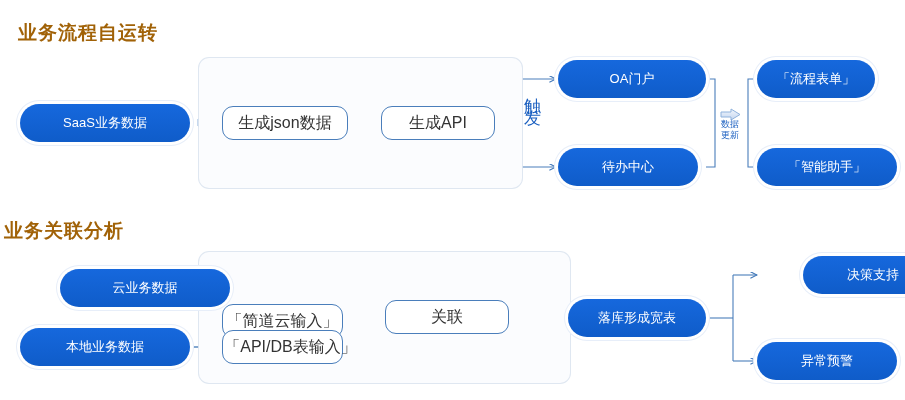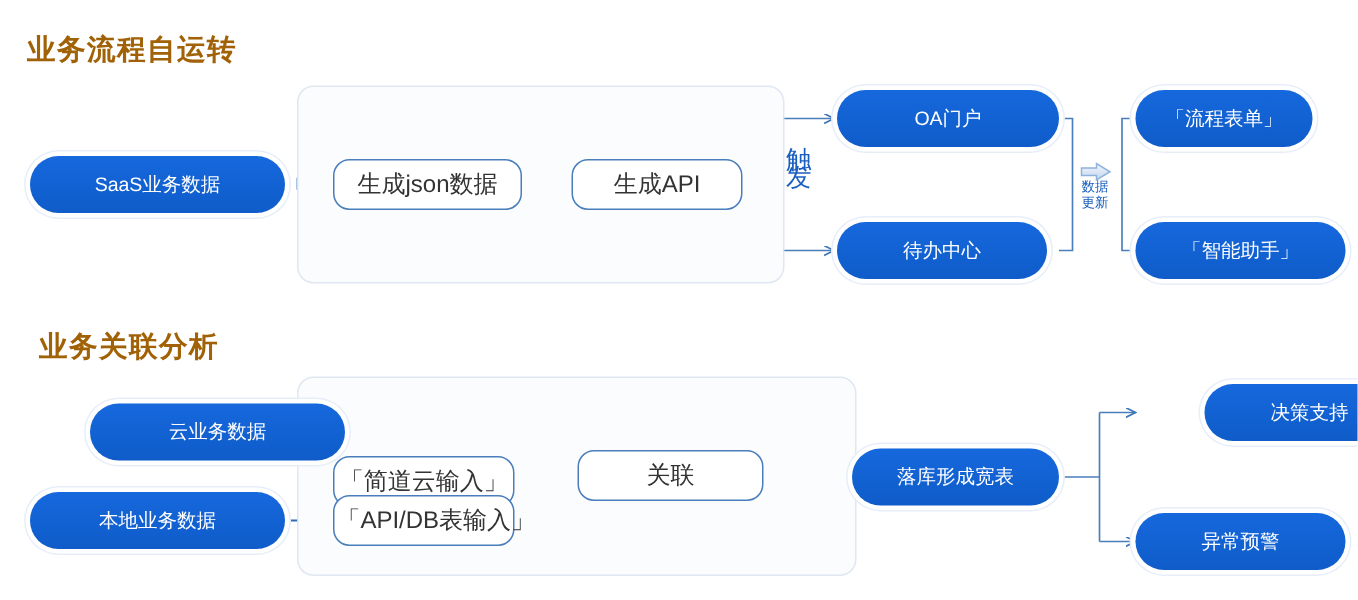--- a/index.html
+++ b/index.html
@@ -141,21 +141,21 @@
   <div class="blue-node" style="left:558px;top:60px;width:148px;height:38px;">OA门户</div>
 
   <div class="blue-node" style="left:558px;top:148px;width:140px;height:38px;">待办中心</div>
 
   <div class="v-label wide" style="left:719px;top:119px;">数据更新</div>
 
   <div class="blue-node" style="left:757px;top:60px;width:118px;height:38px;">「流程表单」</div>
 
   <div class="blue-node" style="left:757px;top:148px;width:140px;height:38px;">「智能助手」</div>
 
-  <div class="section-title" style="left:26px;top:218px;">业务关联分析</div>
+  <div class="section-title" style="left:4px;top:218px;">业务关联分析</div>
 
   <div class="group-box" style="left:199px;top:252px;width:371px;height:131px;"></div>
 
   <div class="blue-node" style="left:20px;top:269px;width:170px;height:38px;margin-left:40px;">云业务数据</div>
 
   <div class="blue-node" style="left:20px;top:328px;width:170px;height:38px;">本地业务数据</div>
 
   <div class="white-node" style="left:222px;top:271px;width:121px;height:34px;margin-top:33px;">「简道云输入」</div>
 
   <div class="white-node" style="left:222px;top:330px;width:121px;height:34px;padding-left:16px;">「API/DB表输入」</div>

